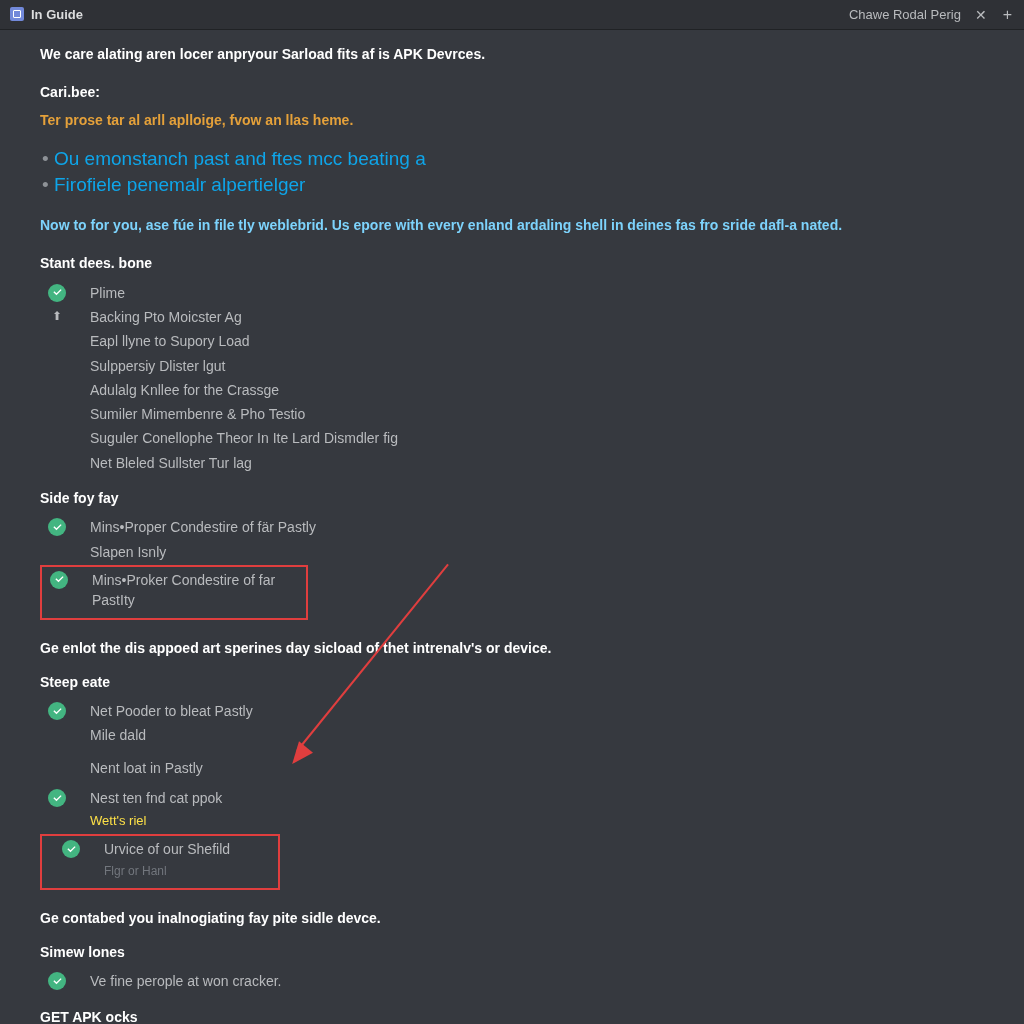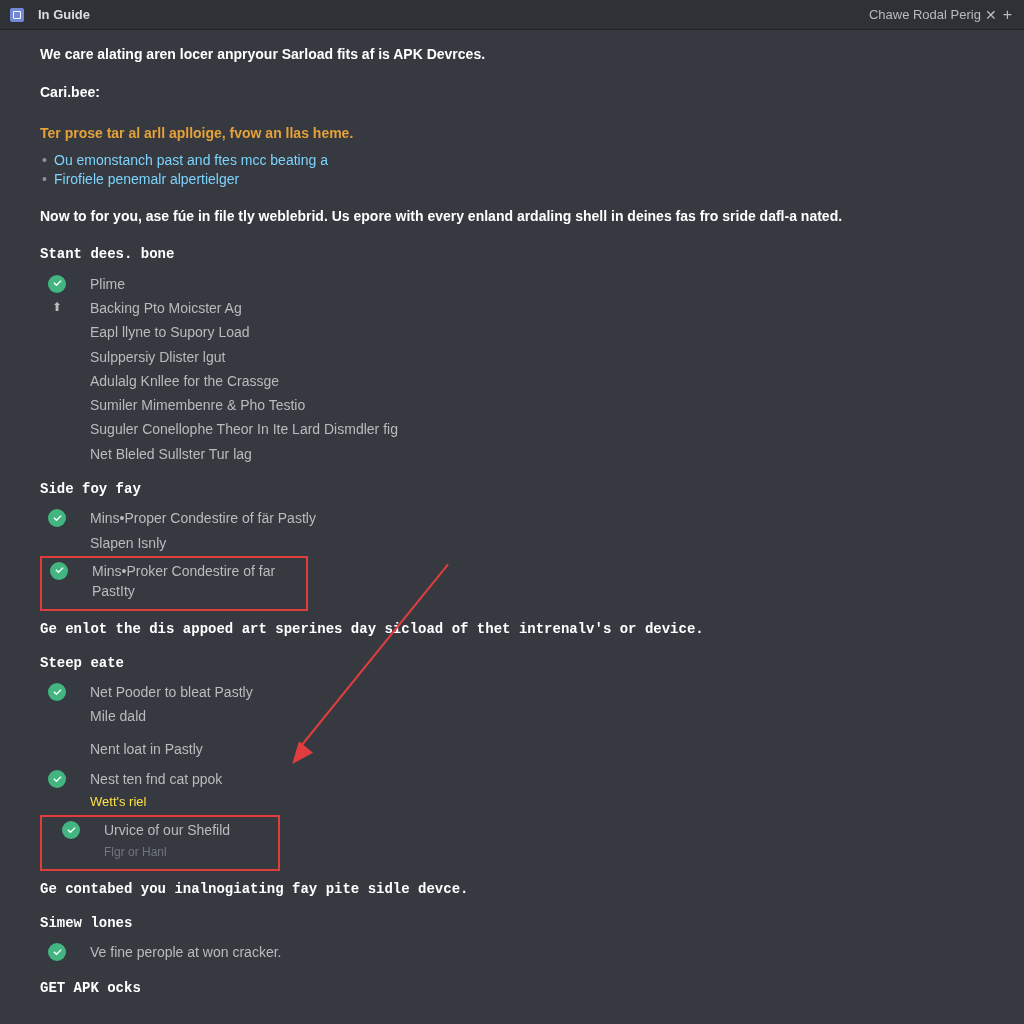--- a/index.html
+++ b/index.html
@@ -16,55 +16,55 @@
     height: 30px;
     background: #2f3136;
     border-bottom: 1px solid #202225;
     display: flex;
     align-items: center;
     padding: 0 10px;
     font-size: 13px;
     color: #dcddde;
     font-weight: 600;
   }
-  .titlebar .left { display:flex; align-items:flex-end; gap:14px; }
+  .titlebar .left { display:flex; align-items:flex-start; gap:7px; }
   .titlebar .app-icon {
     width: 14px; height: 14px;
     background: #7289da;
     border-radius: 2px;
     position: relative;
   }
   .titlebar .app-icon::after{
     content:"";
     position:absolute;
     inset:3px;
     border:1.5px solid #fff;
     border-radius:1px;
   }
   .titlebar .spacer { flex: 1; }
-  .titlebar .right { display:flex; align-items:center; font-weight:400; color:#b9bbbe;}
+  .titlebar .right { display:flex; align-items:center; gap:10px; font-weight:400; color:#b9bbbe;}
   .titlebar .close { font-size:14px; padding:0 4px; cursor:pointer;}
   .titlebar .plus { font-size:16px; padding:0 2px; cursor:pointer;}
 
   .content {
     padding: 14px 40px 20px 40px;
     font-size: 14px;
     line-height: 1.45;
   }
   .intro { color: #fff; font-weight:700; margin-bottom: 18px; }
-  .caribee-label { color:#fff; font-weight:700; margin-bottom:20px;}
-  .orange-line { color:#e5a13a; font-weight:600; margin-bottom:8px;}
+  .caribee-label { color:#fff; font-weight:700; margin-bottom:7px;}
+  .orange-line { color:#e5a13a; font-weight:600; margin-bottom:16px;}
   .bullets { list-style: none; margin-bottom: 16px;}
-  .bullets li { color:#7dd3fc; font-size:14px; padding-left:14px; position:relative; line-height:1.4;}
+  .bullets li { color:#0ea5e9; font-size:19px; padding-left:14px; position:relative; line-height:1.4;}
   .bullets li::before{
     content:"•"; position:absolute; left:2px; top:0; color:#8e9297;
   }
-  .paragraph { color:#ffffff; font-weight:700; margin-bottom:18px;}
-
-  .section-title { color:#fff; font-weight:700; margin: 8px 0 8px 0; font-family: Liberation Mono, monospace;}
+  .paragraph { color:#7dd3fc; font-weight:700; margin-bottom:18px;}
+
+  .section-title { color:#fff; font-weight:700; margin: 18px 0 8px 0;}
   .section-title.tight { margin-top:14px; }
 
   .item-row {
     display:flex;
     align-items:flex-start;
     gap: 0;
     margin-bottom: 2px;
     padding: 1px 0;
   }
   .icon-col {

